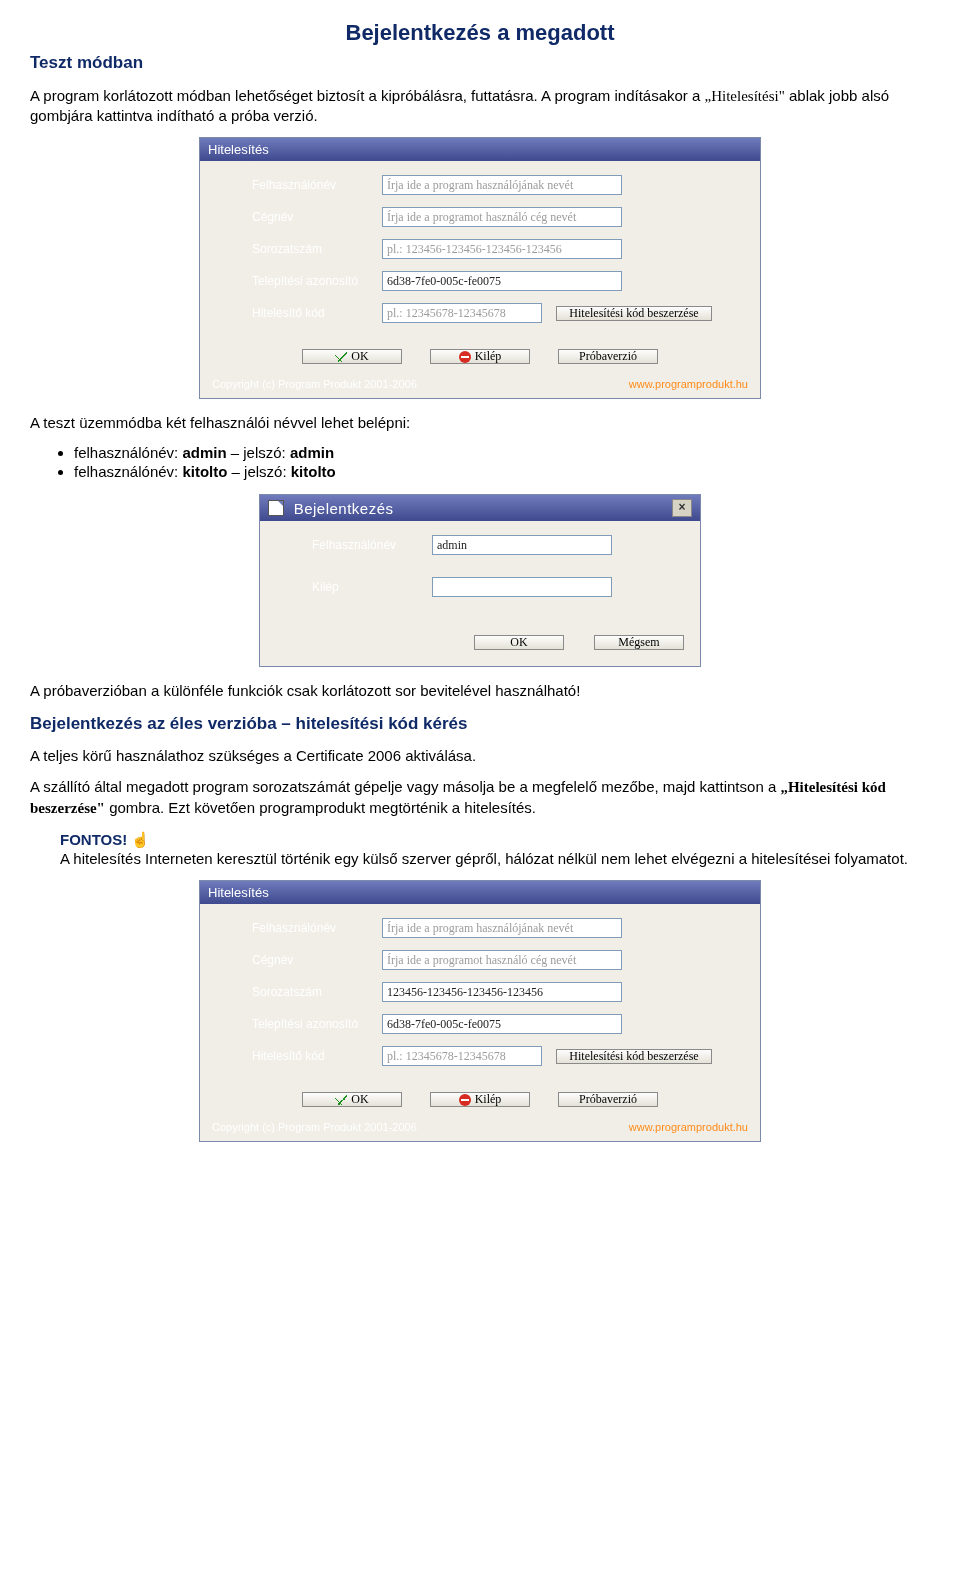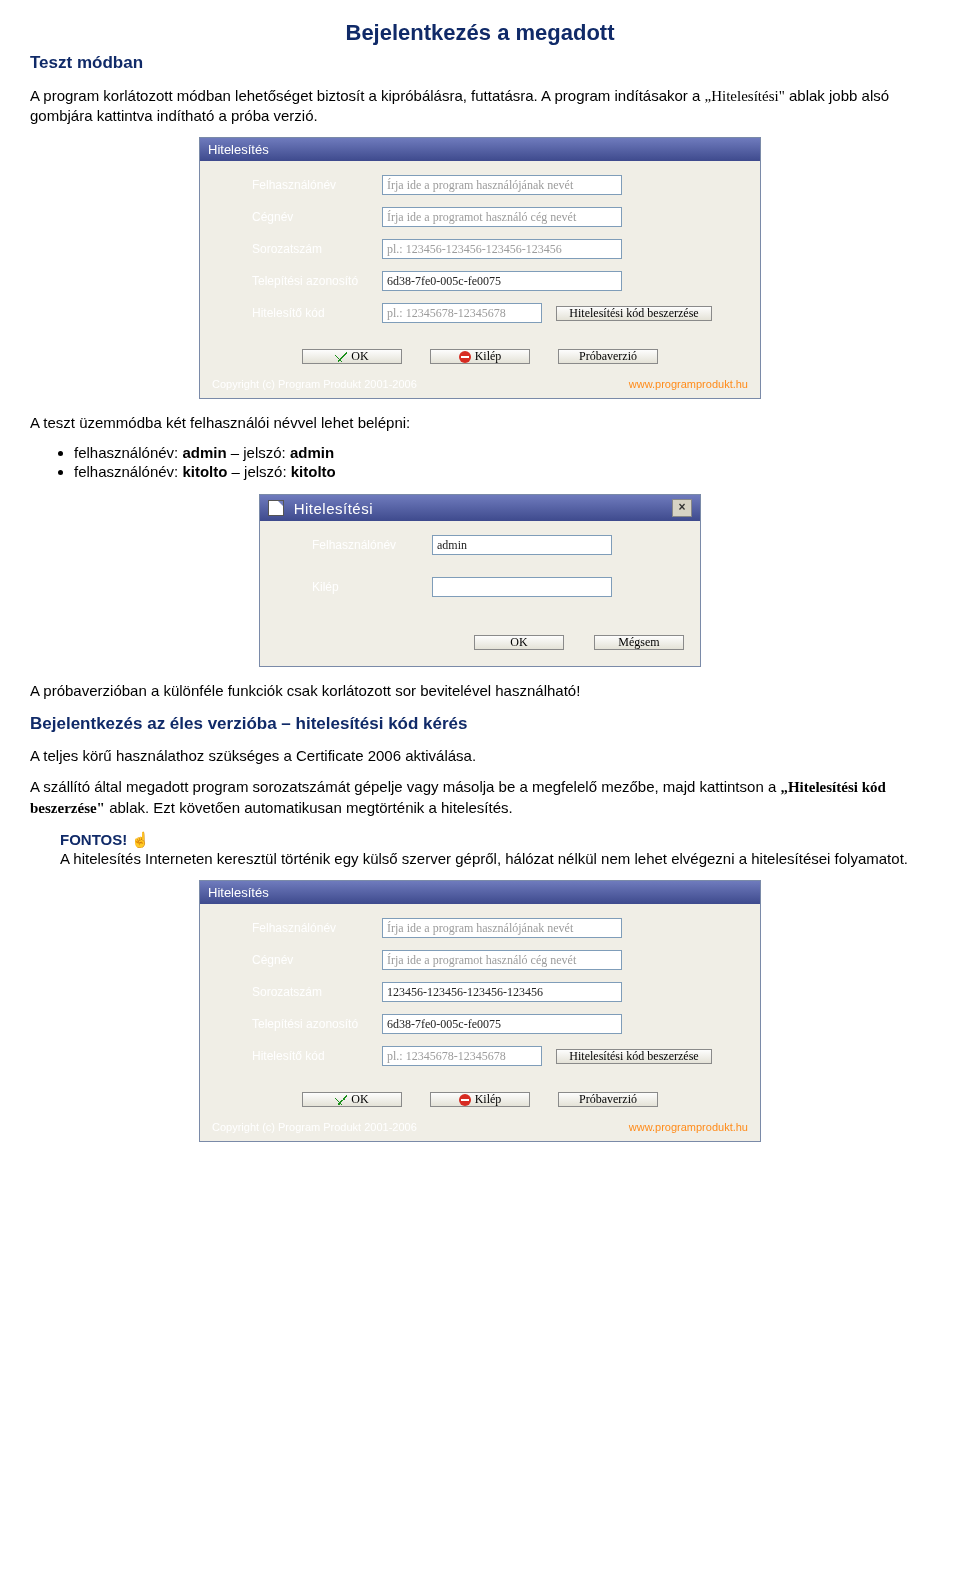--- a/index.html
+++ b/index.html
@@ -223,21 +223,21 @@
   </li>
   <li>
     <span>felhasználónév: </span><b>kitolto</b><span> – jelszó: </span><b>kitolto</b>
   </li>
 </ul>
 
 <div class="dlg dlg-small">
   <div class="titlebar">
     <span>
       <span class="doc-icon"></span>
-      <span style="font-size:15px;letter-spacing:0.5px">Hitelesítési</span>
+      <span style="font-size:15px;letter-spacing:0.5px">Bejelentkezés</span>
     </span>
     <span class="close-x">×</span>
   </div>
   <div class="dlg-body">
     <div class="row">
       <span class="lbl">Felhasználónév</span>
       <span class="inp">admin</span>
     </div>
     <div class="row" style="margin-top:22px;margin-bottom:22px">
       <span class="lbl">Kilép</span>
@@ -251,21 +251,21 @@
 </div>
 
 <p>A próbaverzióban a különféle funkciók csak korlátozott sor bevitelével használható!</p>
 
 <p class="subhead">Bejelentkezés az éles verzióba – hitelesítési kód kérés</p>
 
 <p>A teljes körű használathoz szükséges a Certificate 2006 aktiválása.</p>
 <p>
   <span>A szállító által megadott program sorozatszámát gépelje vagy másolja be a megfelelő mezőbe, majd kattintson a </span>
   <b><span class="cite">„Hitelesítési kód beszerzése"</span></b>
-  <span> ablak. Ezt követően automatikusan megtörténik a hitelesítés.</span>
+  <span> gombra. Ezt követően programprodukt megtörténik a hitelesítés.</span>
 </p>
 
 <div class="indent">
   <p>
     <b style="color:#102a68"><span>FONTOS!</span></b>
     <span>☝</span><br>
     <span>A hitelesítés Interneten keresztül történik egy külső szerver gépről, hálózat nélkül nem lehet elvégezni a hitelesítései folyamatot.</span>
   </p>
 </div>
 

